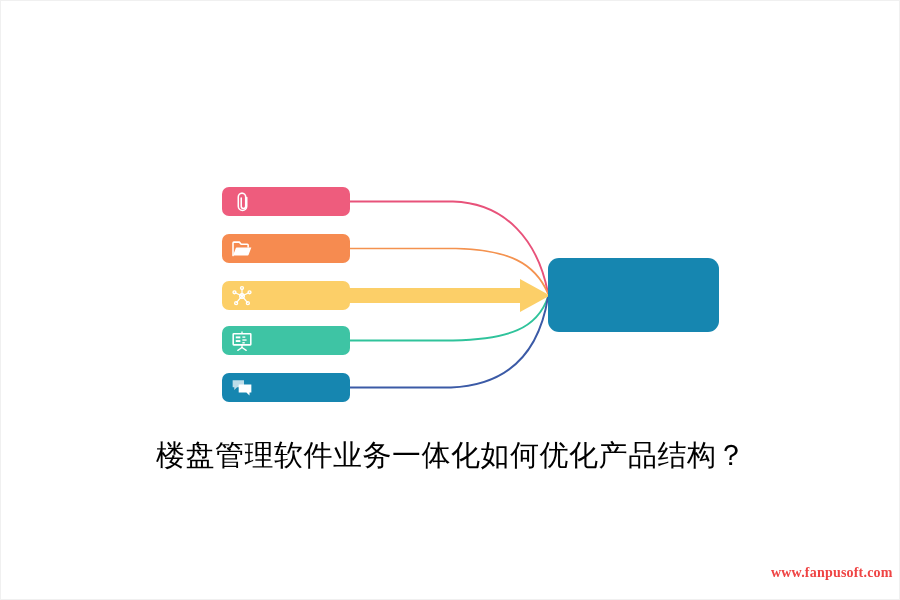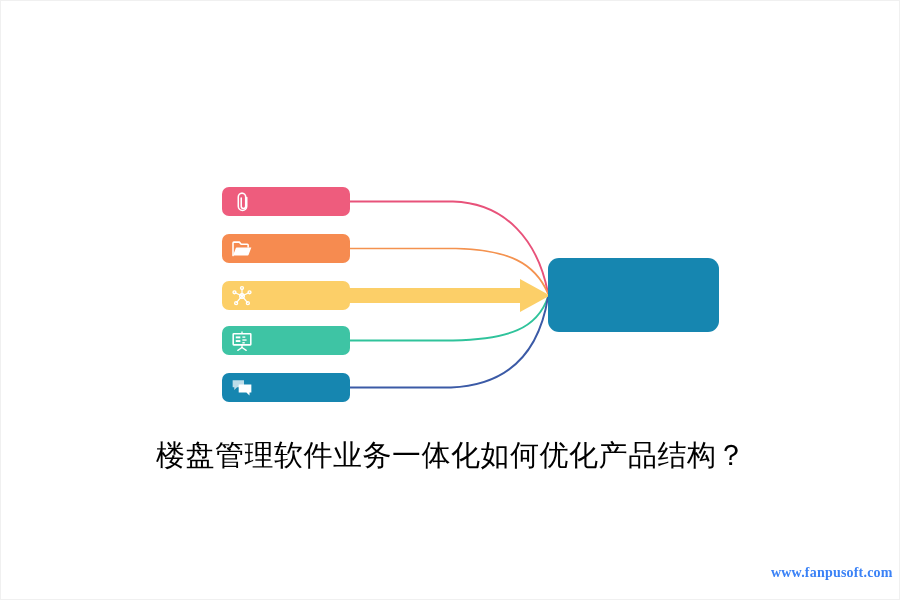--- a/index.html
+++ b/index.html
@@ -135,21 +135,21 @@
     line-height: 28px;
     white-space: nowrap;
   }
   #logo-url {
     position: absolute;
     left: 4px;
     top: 30px;
     font-family: "Liberation Serif", serif;
     font-weight: bold;
     font-size: 14px;
-    color: #3b82f6;
+    color: #ef4444;
     letter-spacing: 0.2px;
     white-space: nowrap;
   }
 </style>
 </head>
 <body>
 
 <div id="page">
 
   <div id="diagram">

